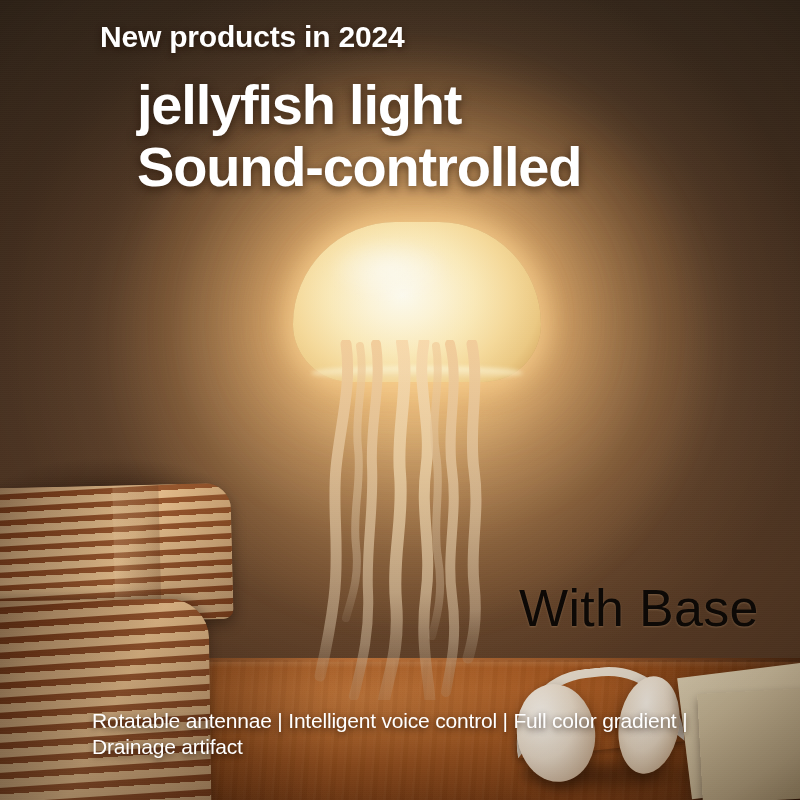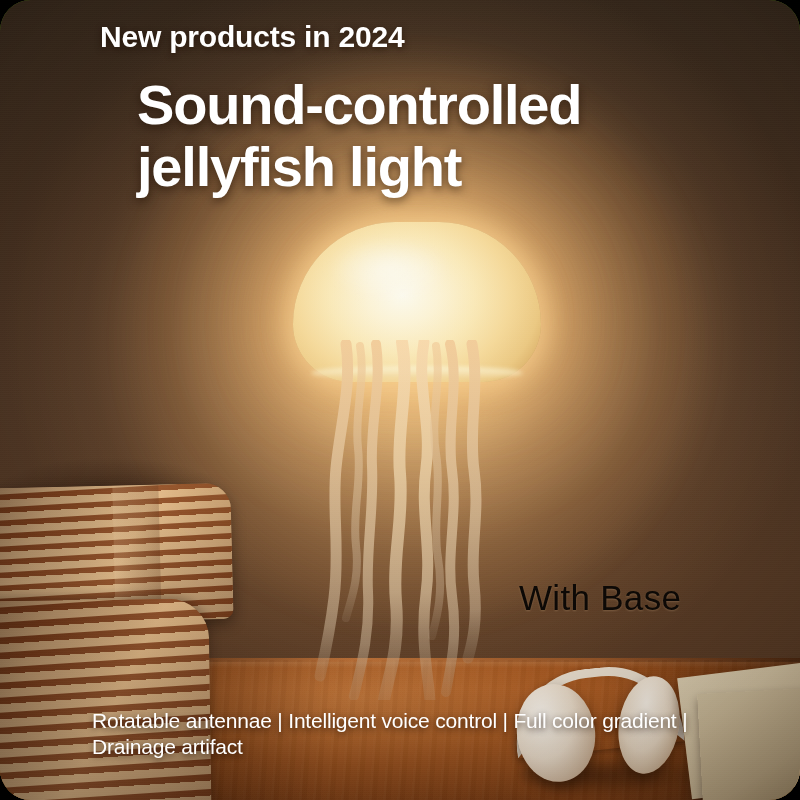--- a/index.html
+++ b/index.html
@@ -8,21 +8,20 @@
     padding: 0;
     background: #000;
   }
   #stage {
     position: relative;
     width: 800px;
     height: 800px;
     overflow: hidden;
     font-family: "Liberation Sans", sans-serif;
     background: #4d7c0f;
-    border-radius: 31px;
   }
 
   
   .wall {
     position: absolute;
     left: 0; top: 0;
     width: 800px; height: 800px;
     background:
       radial-gradient(ellipse 470px 430px at 415px 330px,
          rgba(255,214,150,0.92) 0%,
@@ -293,21 +292,21 @@
     color: #ffffff;
     line-height: 1.10;
     letter-spacing: -1.2px;
     text-shadow: 0 3px 10px rgba(30,14,2,0.60);
   }
   .headline span { display: block; }
   .with-base {
     position: absolute;
     left: 519px;
     top: 578px;
-    font-size: 35px;
+    font-size: 52px;
     font-weight: normal;
     color: #0d0906;
     letter-spacing: 0.3px;
     white-space: nowrap;
     text-shadow: 0 1px 2px rgba(255,220,175,0.20);
   }
   .features {
     position: absolute;
     left: 92px;
     top: 708px;
@@ -395,21 +394,21 @@
 
   <div class="notebook"></div>
   <div class="notebook-2"></div>
 
   <div class="wall-vignette"></div>
   <div class="noise"></div>
 
   <div class="kicker">New products in 2024</div>
 
   <div class="headline">
+    <span>jellyfish light</span>
     <span>Sound-controlled</span>
-    <span>jellyfish light</span>
   </div>
 
   <div class="with-base">With Base</div>
 
   <div class="features">Rotatable antennae | Intelligent voice control | Full color gradient | Drainage artifact</div>
 
 </div>
 
 </body></html>

